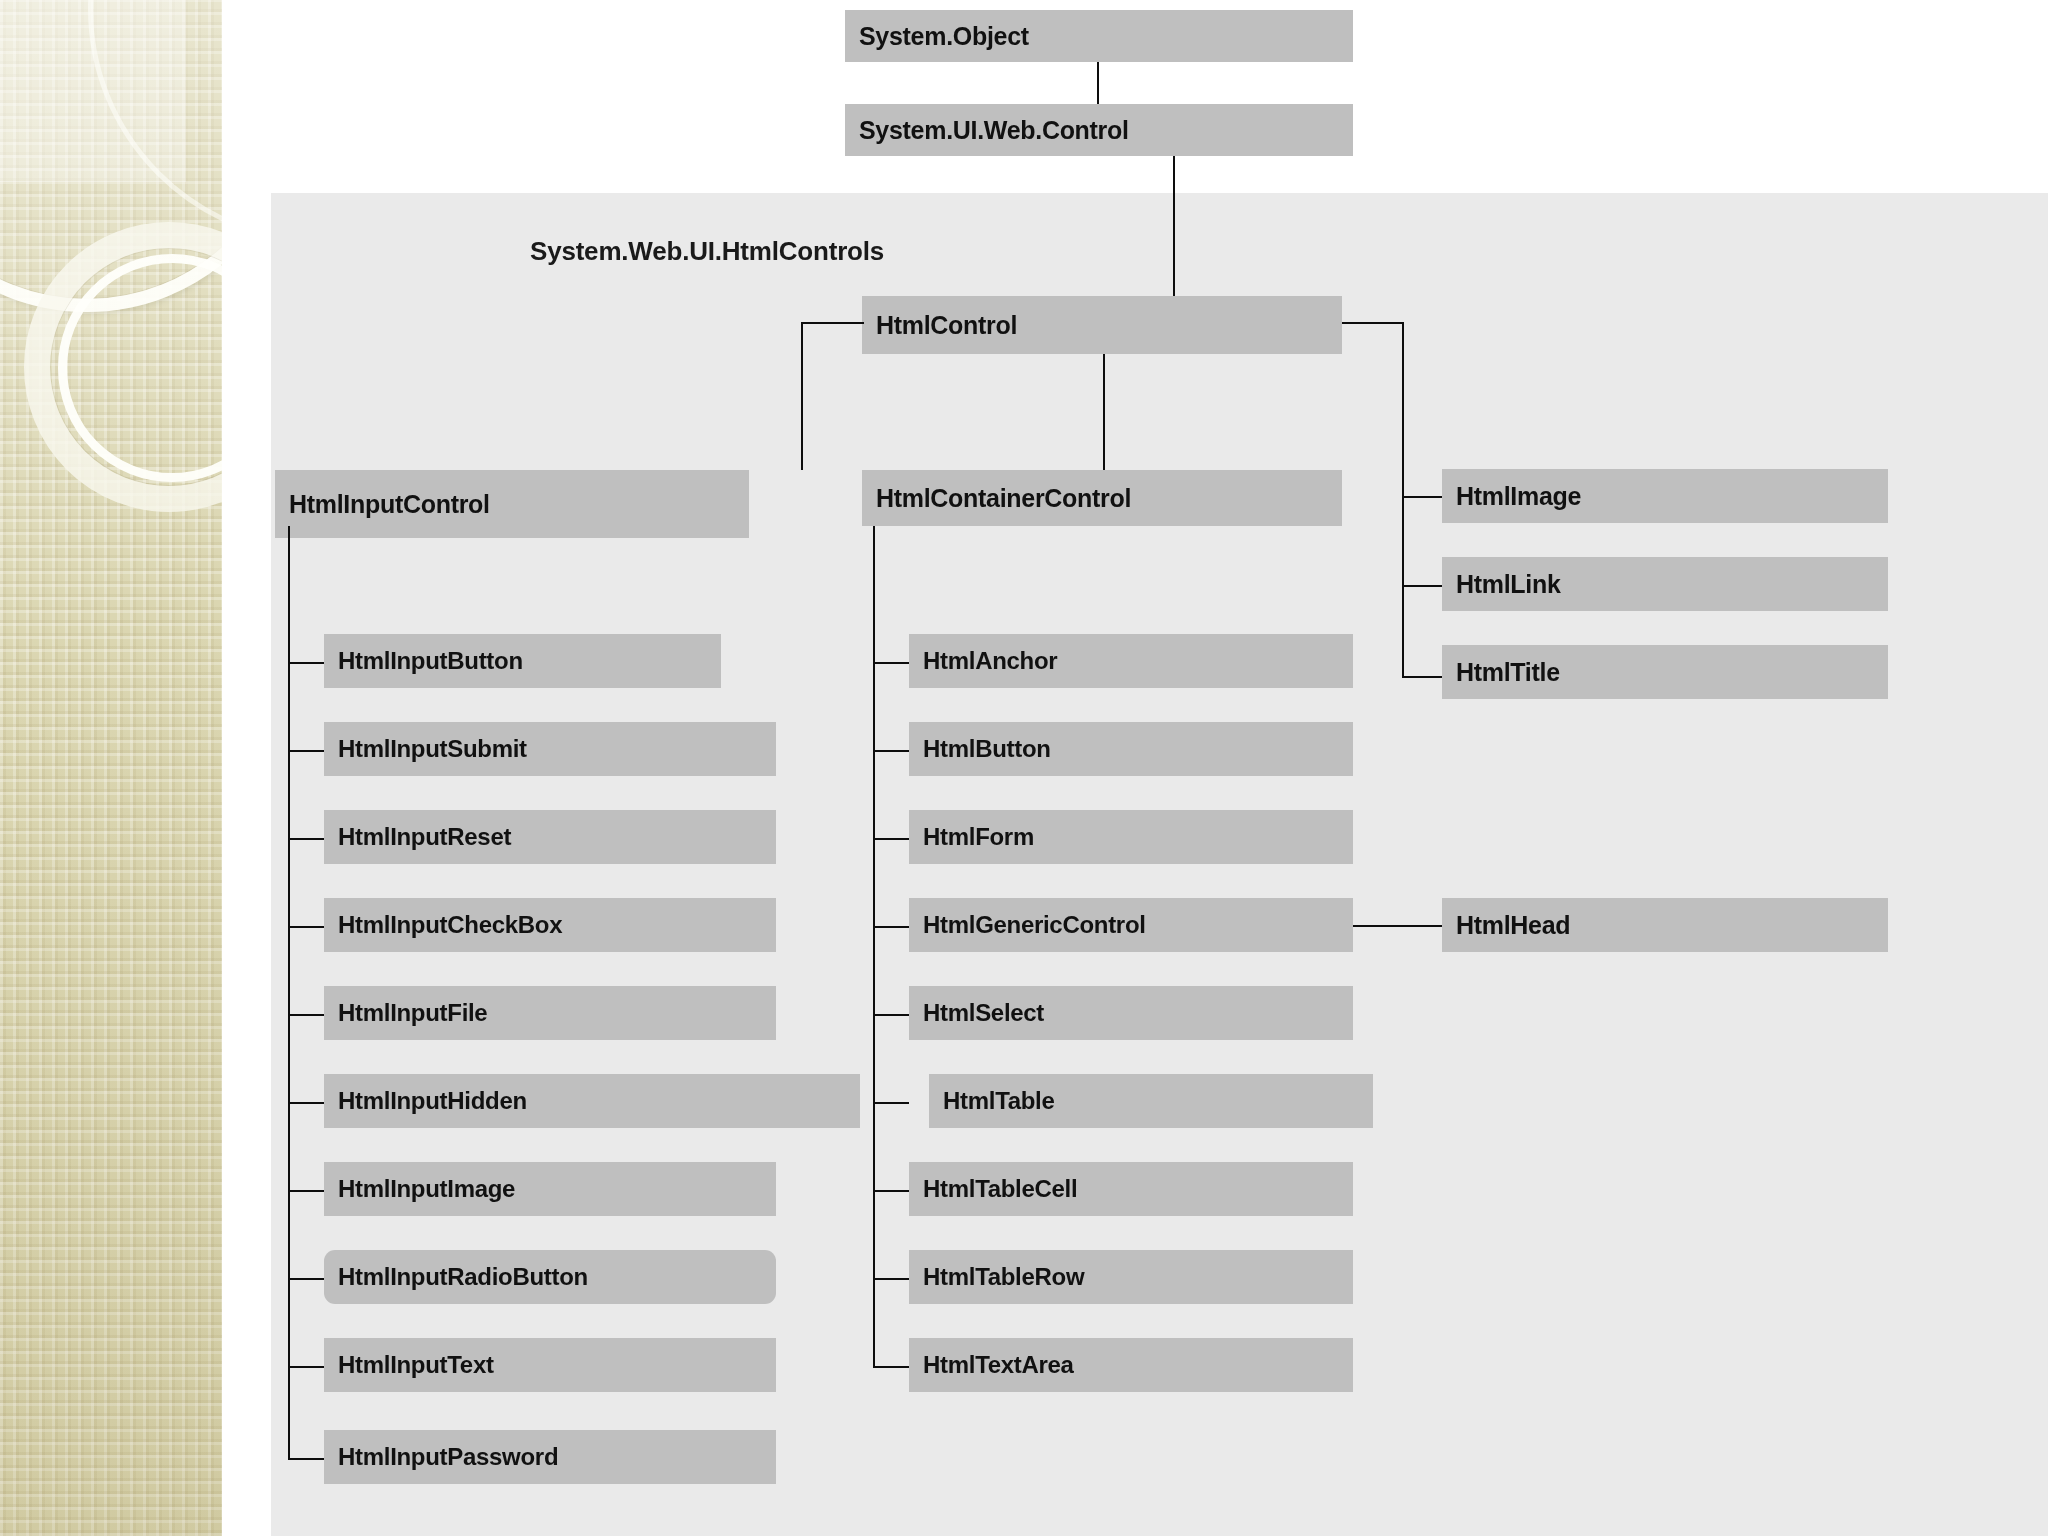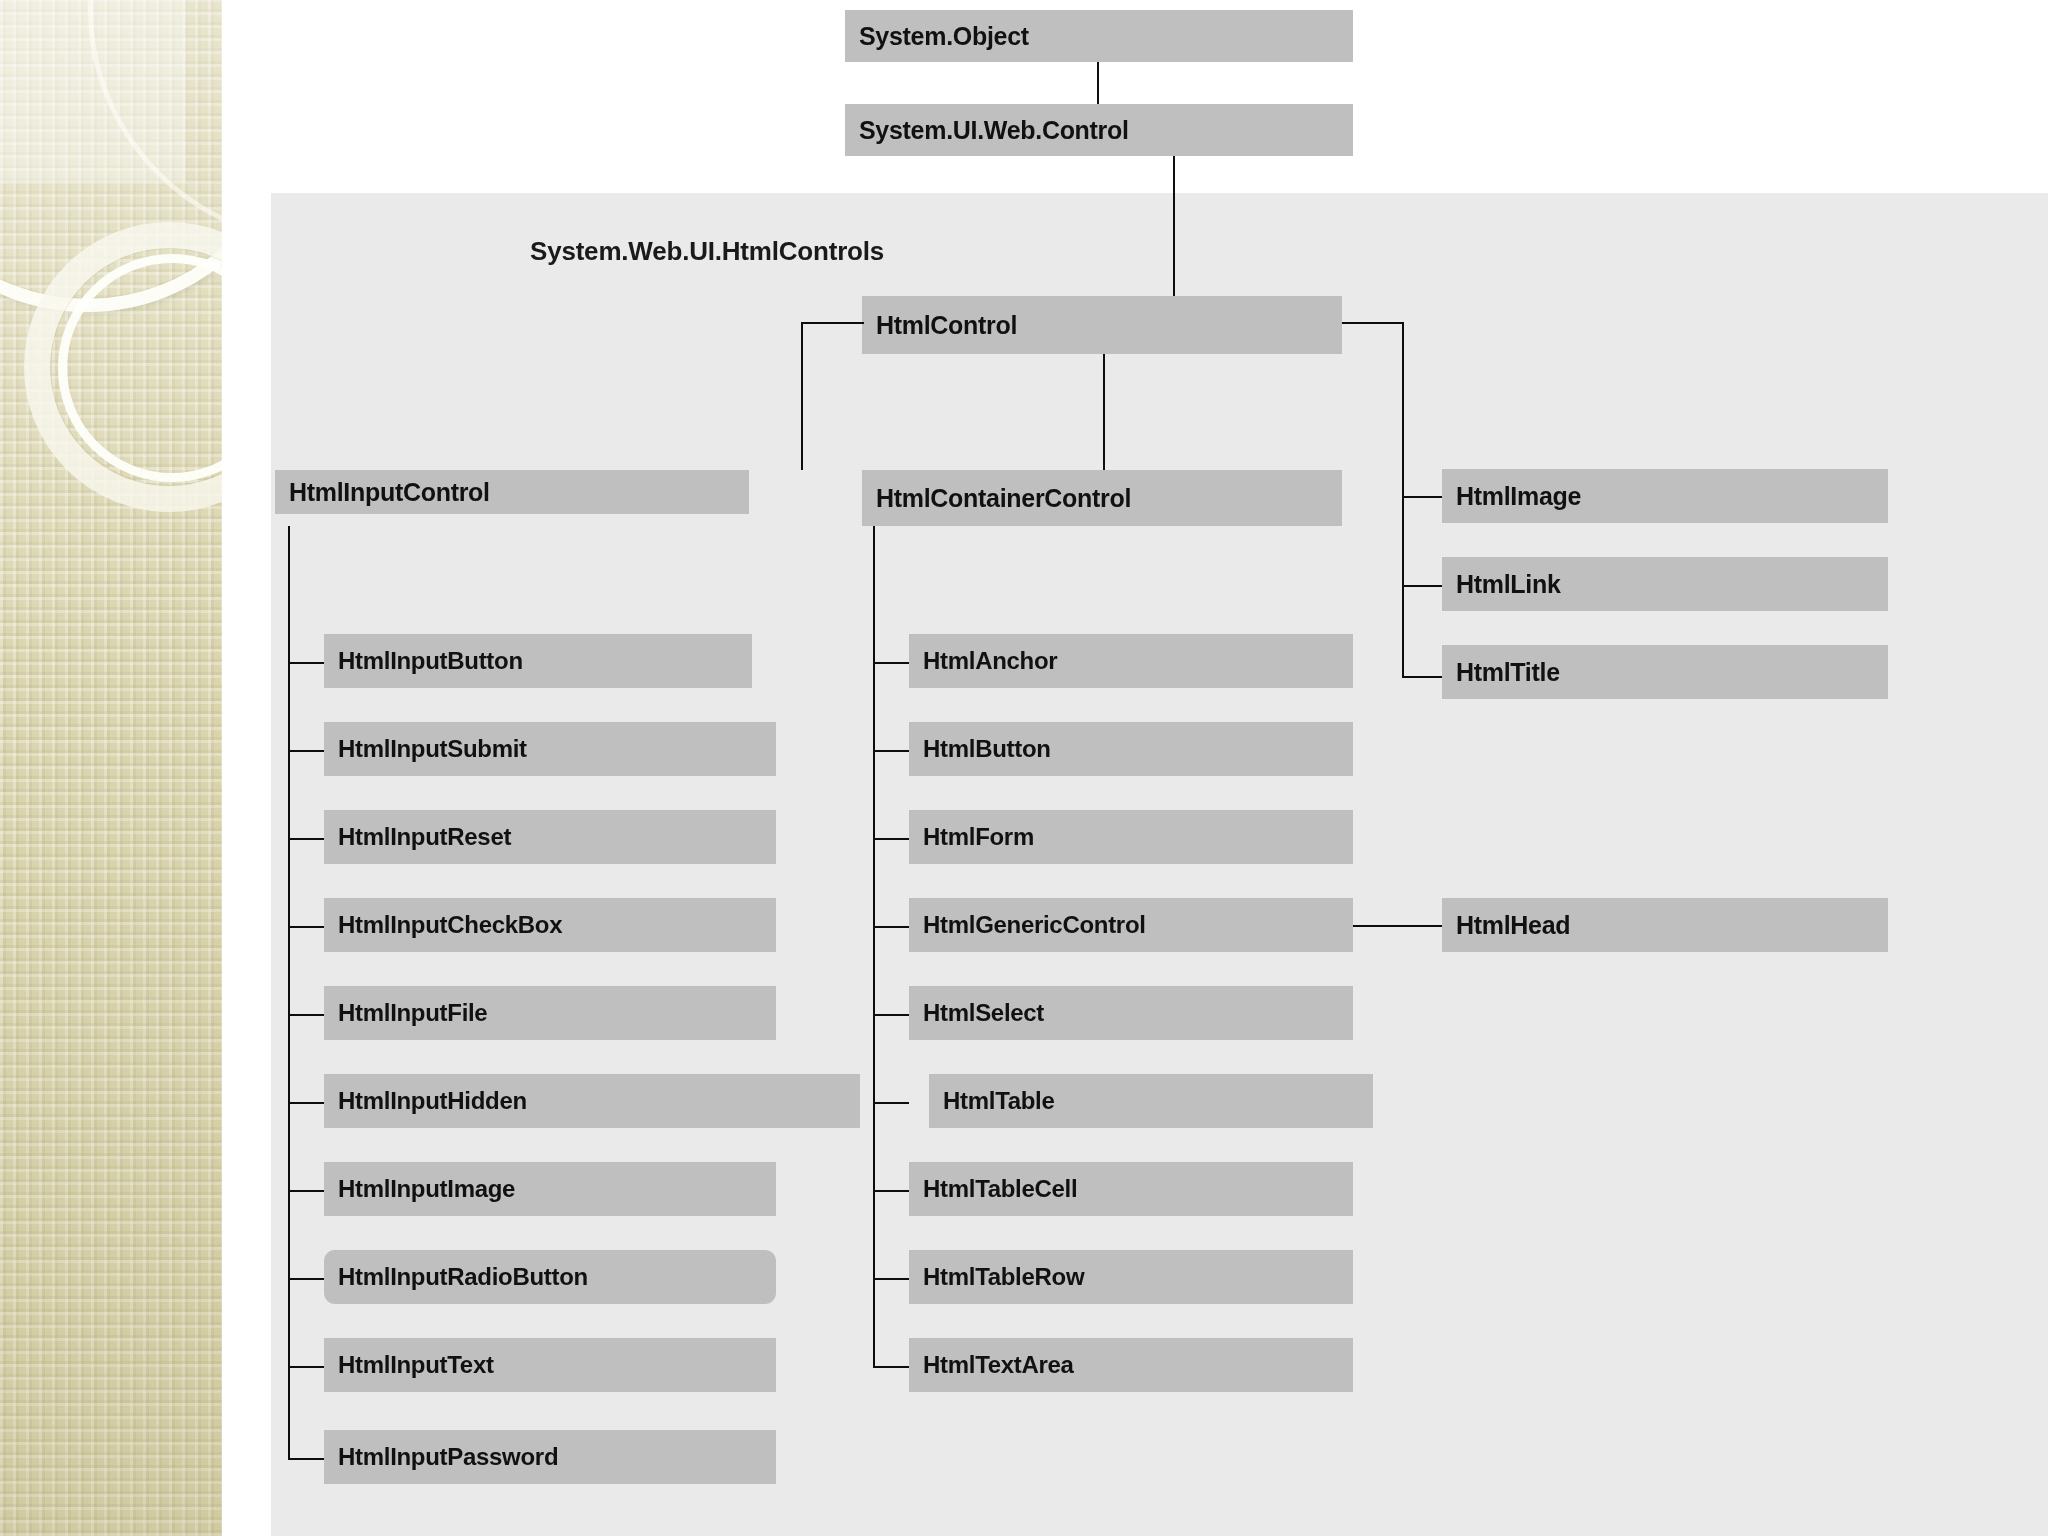--- a/index.html
+++ b/index.html
@@ -126,38 +126,38 @@
   <div class="node" style="left:637px; top:296px; width:480px; height:58px;">HtmlControl</div>
 
   <div class="ln h" style="left:576px; top:322px; width:63px;"></div>
   <div class="ln v" style="left:576px; top:322px; height:148px;"></div>
 
   <div class="ln v" style="left:878px; top:354px; height:116px;"></div>
 
   <div class="ln h" style="left:1117px; top:322px; width:62px;"></div>
   <div class="ln v" style="left:1177px; top:322px; height:356px;"></div>
 
-  <div class="node" style="left:50px; top:470px; width:474px; height:44px;">HtmlInputControl</div>
+  <div class="node" style="left:50px; top:470px; width:474px; height:68px;">HtmlInputControl</div>
 
   <div class="node" style="left:637px; top:470px; width:480px; height:56px;">HtmlContainerControl</div>
 
   <div class="ln v" style="left:63px; top:526px; height:934px;"></div>
 
   <div class="ln h" style="left:63px; top:662px;  width:36px;"></div>
   <div class="ln h" style="left:63px; top:750px;  width:36px;"></div>
   <div class="ln h" style="left:63px; top:838px;  width:36px;"></div>
   <div class="ln h" style="left:63px; top:926px;  width:36px;"></div>
   <div class="ln h" style="left:63px; top:1014px; width:36px;"></div>
   <div class="ln h" style="left:63px; top:1102px; width:36px;"></div>
   <div class="ln h" style="left:63px; top:1190px; width:36px;"></div>
   <div class="ln h" style="left:63px; top:1278px; width:36px;"></div>
   <div class="ln h" style="left:63px; top:1366px; width:36px;"></div>
   <div class="ln h" style="left:63px; top:1458px; width:36px;"></div>
 
-  <div class="node small" style="left:99px; top:634px; width:428px; height:54px;">HtmlInputButton</div>
+  <div class="node small" style="left:99px; top:634px; width:397px; height:54px;">HtmlInputButton</div>
   <div class="node small" style="left:99px; top:722px; width:452px; height:54px;">HtmlInputSubmit</div>
   <div class="node small" style="left:99px; top:810px; width:452px; height:54px;">HtmlInputReset</div>
   <div class="node small" style="left:99px; top:898px; width:452px; height:54px;">HtmlInputCheckBox</div>
   <div class="node small" style="left:99px; top:986px; width:452px; height:54px;">HtmlInputFile</div>
   <div class="node small" style="left:99px; top:1074px; width:536px; height:54px;">HtmlInputHidden</div>
   <div class="node small" style="left:99px; top:1162px; width:452px; height:54px;">HtmlInputImage</div>
   <div class="node small" style="left:99px; top:1250px; width:452px; height:54px;border-radius:11px;">HtmlInputRadioButton</div>
   <div class="node small" style="left:99px; top:1338px; width:452px; height:54px;">HtmlInputText</div>
   <div class="node small" style="left:99px; top:1430px; width:452px; height:54px;">HtmlInputPassword</div>
 

